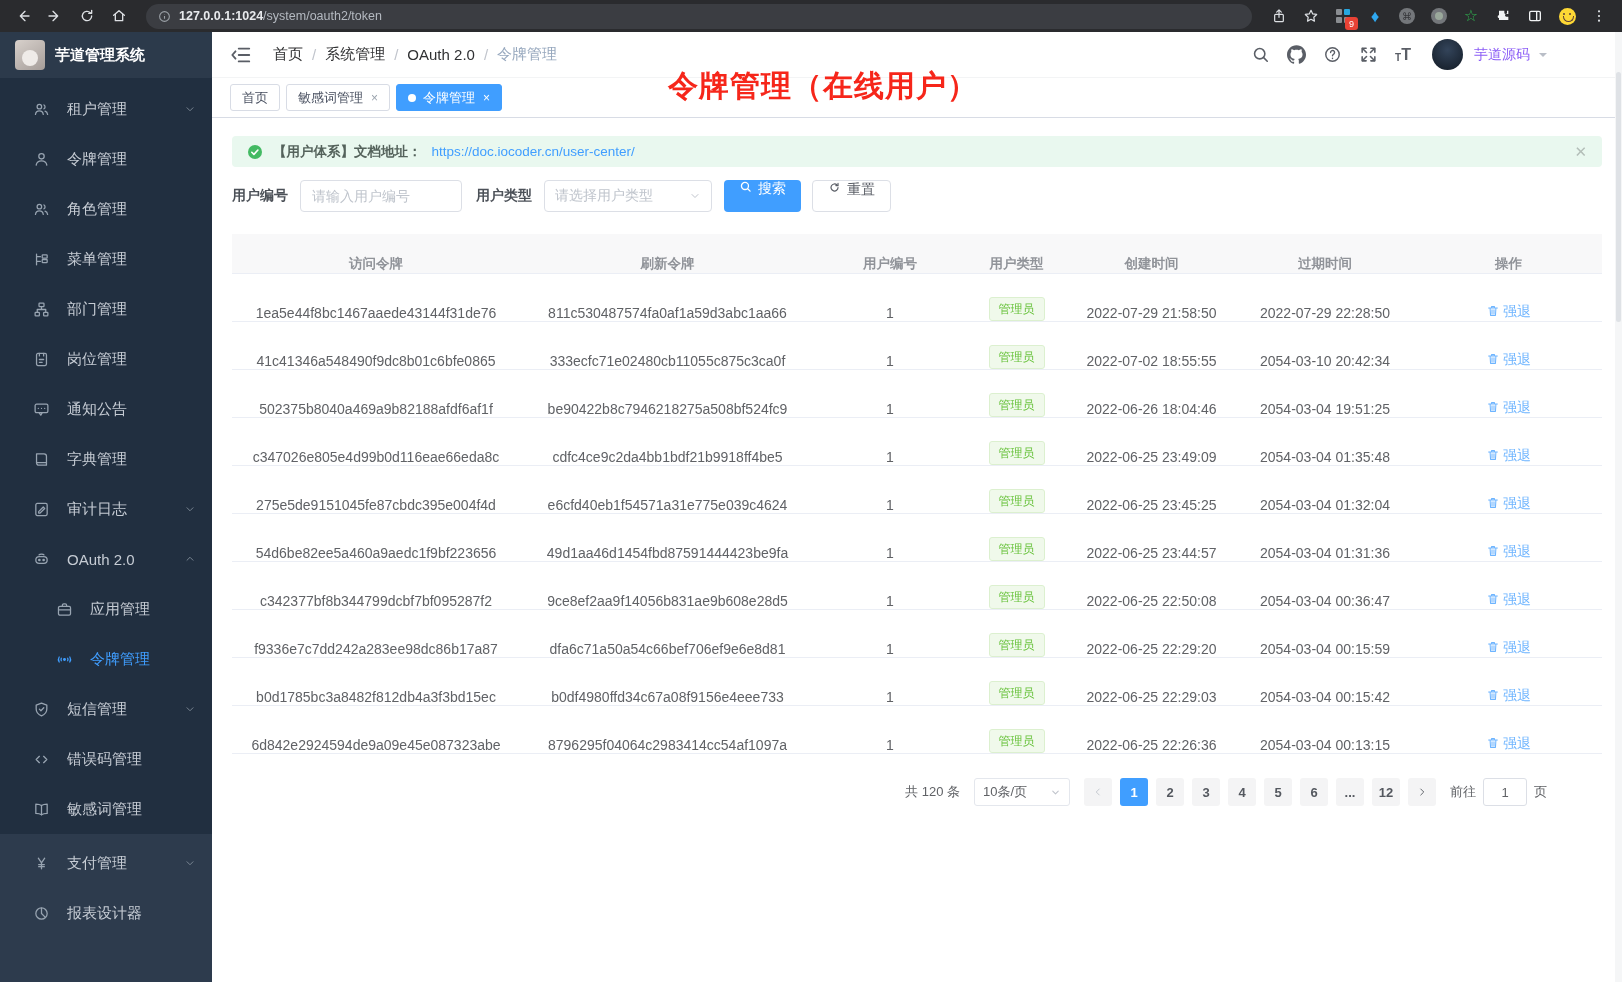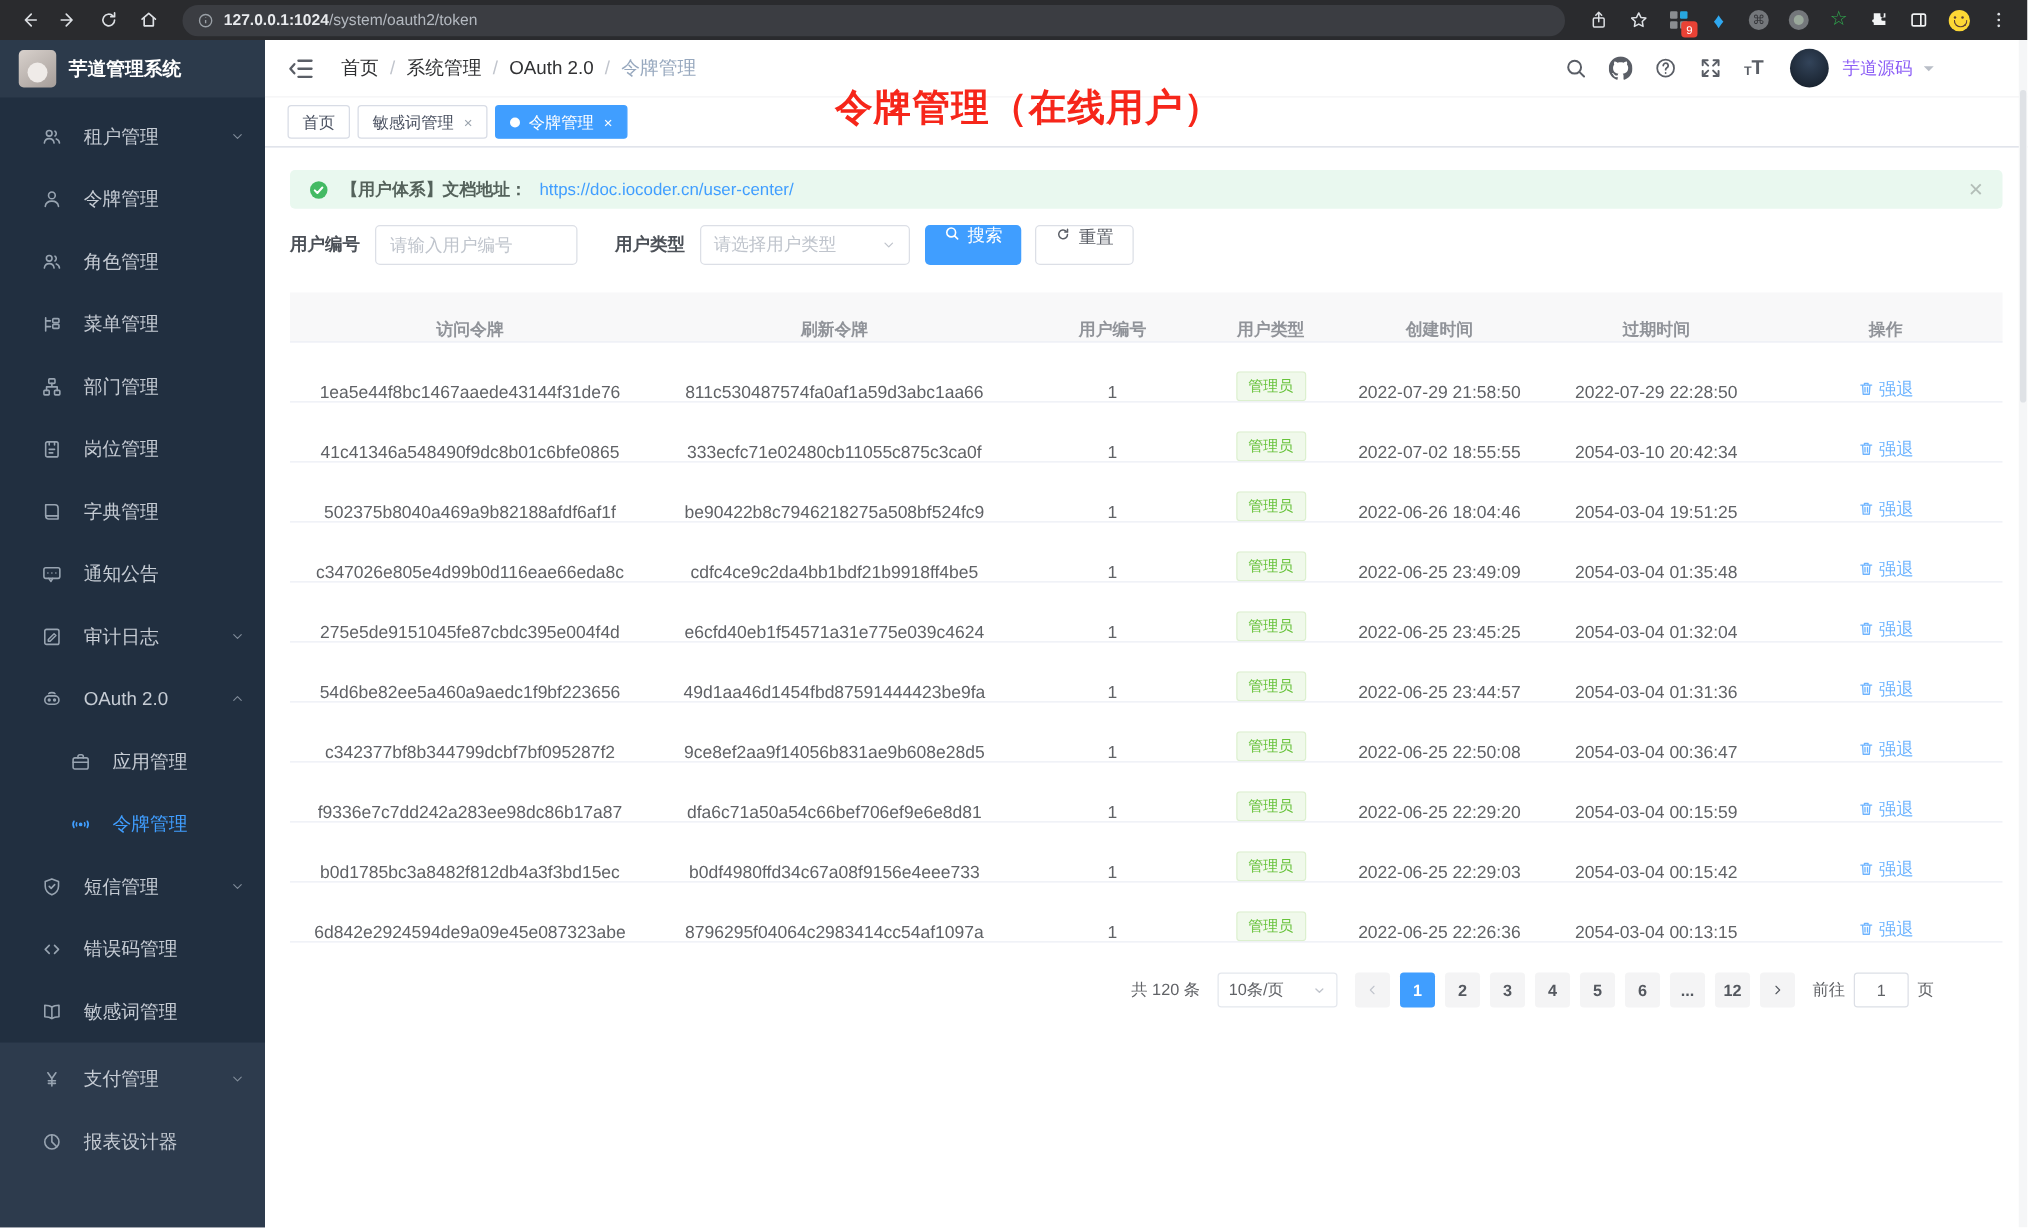--- a/index.html
+++ b/index.html
@@ -74,21 +74,21 @@
 
 .content{padding:18px 20px 0;flex:1}
 .alert{height:31px;background:#e9f8ef;border-radius:4px;display:flex;align-items:center;padding:0 15px;gap:10px;font-size:13.5px}
 .alert-icon{display:flex;flex:none}
 .alert-text{font-weight:600;color:#54625b}
 .alert-link{color:#409eff;cursor:pointer}
 .alert-close{margin-left:auto;color:#b3beb8;font-size:15px;cursor:pointer}
 
 .search-row{display:flex;align-items:center;margin-top:13px;font-size:14px}
 .s-label{font-weight:700;color:#4c5158;margin-right:12px;white-space:nowrap}
-.s-input{width:162px;height:32px;border:1px solid #dcdfe6;border-radius:4px;padding:0 11px;font-size:14px;color:#a21caf;outline:none;margin-right:30px}
+.s-input{width:162px;height:32px;border:1px solid #dcdfe6;border-radius:4px;padding:0 11px;font-size:14px;color:#a21caf;outline:none;margin-right:14px}
 .s-input::placeholder{color:#bfc4cc}
 .s-select{width:168px;height:32px;border:1px solid #dcdfe6;border-radius:4px;display:flex;align-items:center;justify-content:space-between;padding:0 10px;color:#bfc4cc;margin-right:12px;cursor:pointer;background:#fff}
 .s-select .chevdn{display:flex;color:#c0c4cc}
 .s-select svg{width:12px;height:12px}
 .btn{height:32px;border-radius:4px;font-size:14px;display:inline-flex;gap:6px;cursor:pointer;border:none;padding:0 15px}
 .btn svg{width:13px;height:13px}
 .btn-primary{background:#409eff;color:#fff;margin-right:11px}
 .btn-plain{background:#fff;border:1px solid #dcdfe6;color:#5a5e66}
 
 .table{margin-top:22px;font-size:14px;color:#606266}
@@ -278,35 +278,35 @@
             <svg viewBox="0 0 24 24" fill="none" stroke="currentColor" stroke-width="1.8" stroke-linecap="round" stroke-linejoin="round">
               <rect x="5" y="3.5" width="14" height="17" rx="2"></rect>
               <path d="M9 3.5V7M15 3.5V7M9 12h6M9 16h4"></path>
             </svg>
           </span>
           <span>岗位管理</span>
         </div>
         <div class="menu-item">
           <span class="micon">
             <svg viewBox="0 0 24 24" fill="none" stroke="currentColor" stroke-width="1.8" stroke-linecap="round" stroke-linejoin="round">
-              <path d="M5 4h10.5A3.5 3.5 0 0 1 19 7.5V20H8.5A3.5 3.5 0 0 1 5 16.5z"></path>
-              <path d="M5 16.5h14"></path>
-            </svg>
-          </span>
-          <span>字典管理</span>
-        </div>
-        <div class="menu-item">
-          <span class="micon">
-            <svg viewBox="0 0 24 24" fill="none" stroke="currentColor" stroke-width="1.8" stroke-linecap="round" stroke-linejoin="round">
               <rect x="3" y="4.5" width="18" height="12" rx="2"></rect>
               <path d="M8.5 16.5l2.5 3.5 2-3.5"></path>
               <path d="M7.5 10.5h.01M12 10.5h.01M16.5 10.5h.01"></path>
             </svg>
           </span>
           <span>通知公告</span>
+        </div>
+        <div class="menu-item">
+          <span class="micon">
+            <svg viewBox="0 0 24 24" fill="none" stroke="currentColor" stroke-width="1.8" stroke-linecap="round" stroke-linejoin="round">
+              <path d="M5 4h10.5A3.5 3.5 0 0 1 19 7.5V20H8.5A3.5 3.5 0 0 1 5 16.5z"></path>
+              <path d="M5 16.5h14"></path>
+            </svg>
+          </span>
+          <span>字典管理</span>
         </div>
         <div class="menu-item">
           <span class="micon">
             <svg viewBox="0 0 24 24" fill="none" stroke="currentColor" stroke-width="1.8" stroke-linecap="round" stroke-linejoin="round">
               <rect x="4" y="3.5" width="16" height="17" rx="2"></rect>
               <path d="M14.5 8.5l2 2L10 17H8v-2z"></path>
             </svg>
           </span>
           <span>审计日志</span>
           <span class="chev">

